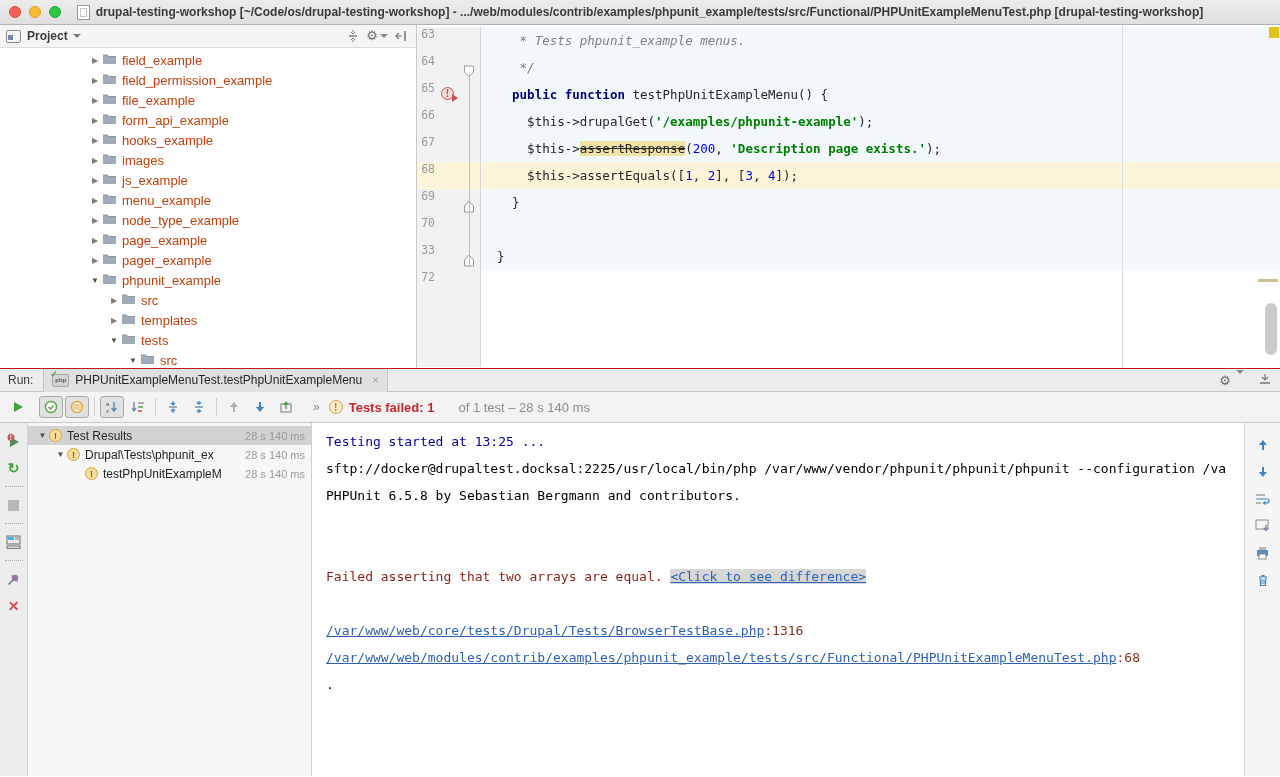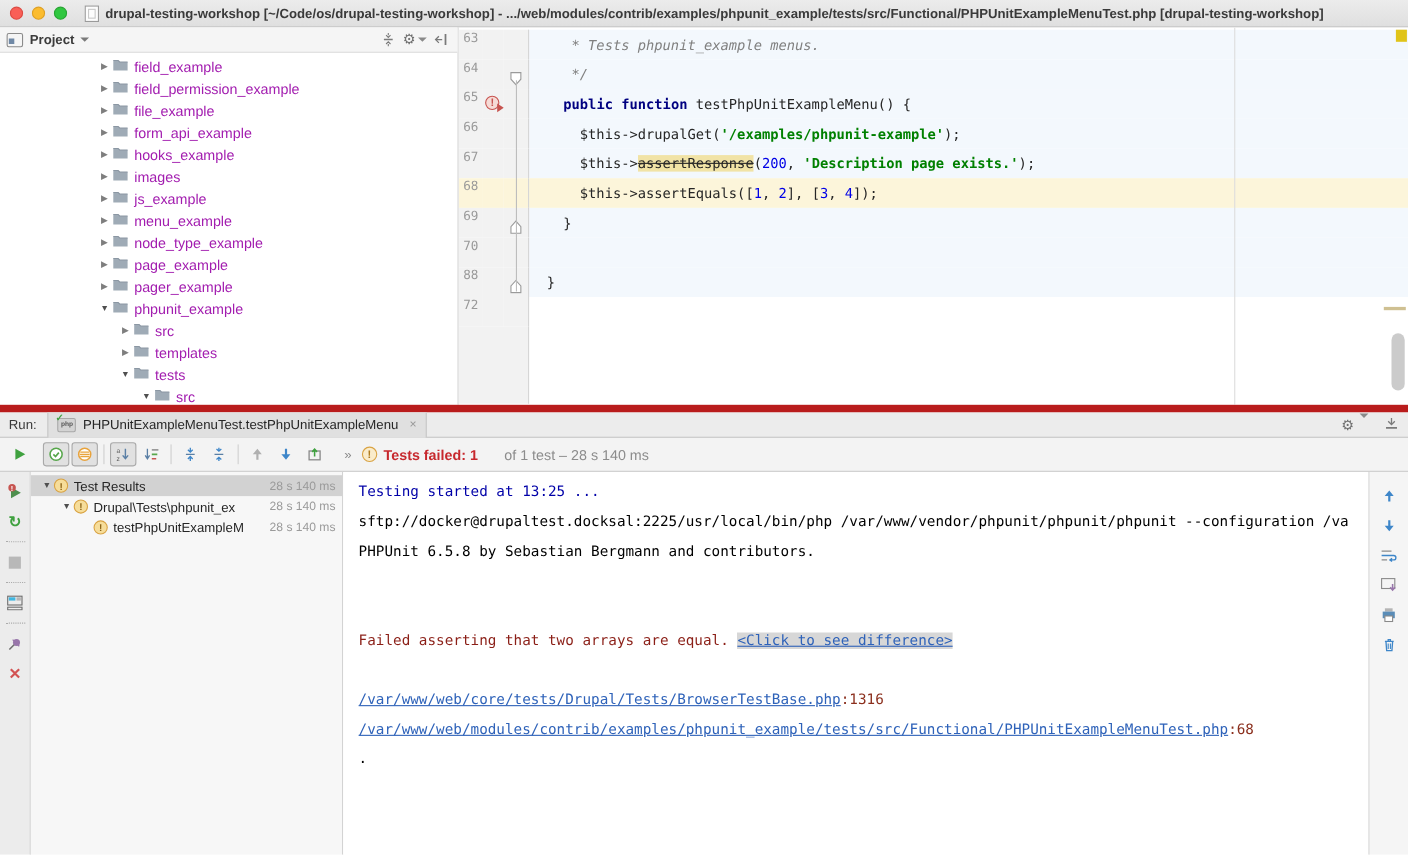--- a/index.html
+++ b/index.html
@@ -26,21 +26,21 @@
   .pj-ico { width:15px; height:13px; border:1px solid #8b8b8b; border-radius:2px; position:relative; margin-right:6px; }
   .pj-ico:before { content:""; position:absolute; left:1px; top:4px; width:5px; height:5px; background:#6f88a5; }
   #project-header .ph-label { font-weight:bold; color:#3c3c3c; }
   .caret-down { width:0; height:0; border-left:4px solid transparent; border-right:4px solid transparent; border-top:4px solid #7a7a7a; margin-left:5px; }
   #project-header .spacer { flex:1; }
   .hicon { width:18px; height:16px; display:flex; align-items:center; justify-content:center; margin-left:6px; }
   #project-tree { padding-top:2px; }
   .ptree-row { height:20px; display:flex; align-items:center; white-space:nowrap; }
   .ptree-arrow { width:14px; font-size:8px; color:#7e7e7e; text-align:center; flex:0 0 auto; }
   .ptree-arrow.exp { color:#4f4f4f; }
-  .ptree-row .label { margin-left:5px; font-size:13px; color:#a21caf; }
+  .ptree-row .label { margin-left:5px; font-size:13px; color:#c2410c; }
   .folder-svg { flex:0 0 auto; }
 
   
   #editor { position:absolute; left:417px; top:25px; width:863px; height:343px; background:#fff; overflow:hidden; }
   #editor-lines { position:relative; padding-top:2px; }
   .code-row { display:flex; height:27px; line-height:27px; }
   .code-row .ln { width:22px; text-align:right; padding-right:4px; color:#999; font:11.5px "DejaVu Sans Mono", monospace; background:#f2f2f2; }
   .code-row .icol { width:19px; background:#f2f2f2; position:relative; }
   .code-row .fcol { width:23px; background:#f2f2f2; border-right:1px solid #d6d6d6; position:relative; }
   .code-row .code { flex:1; padding-left:16px; font:12.5px/27px "DejaVu Sans Mono", monospace; white-space:pre; background:#fff; }
@@ -58,21 +58,21 @@
     border-top:4px solid transparent; border-bottom:4px solid transparent; border-left:6px solid #c75450; }
   #fold-guide { position:absolute; left:52px; top:48px; height:192px; width:1px; background:#bdbdbd; }
   #margin-guide { position:absolute; left:705px; top:0; bottom:0; width:1px; background:#dcdcdc; }
   #stripe-mark-top { position:absolute; right:1px; top:2px; width:10px; height:11px; background:#e0c419; }
   #stripe-mark-warn { position:absolute; right:2px; top:254px; width:20px; height:3px; background:#cfc092; }
   #editor-thumb { position:absolute; right:3px; top:278px; width:12px; height:52px; background:#b5b5b5; opacity:.7; border-radius:6px; }
   #editor-fill { display:flex; height:70px; }
   #editor-fill .g { width:64px; background:#f2f2f2; border-right:1px solid #d6d6d6; }
 
   
-  #run-panel { position:absolute; left:0; top:368px; width:1280px; height:409px; border-top:7px solid #b91c1c; background:#fff; }
+  #run-panel { position:absolute; left:0; top:368px; width:1280px; height:409px; border-top:1px solid #b91c1c; background:#fff; }
   #run-tab-row { height:23px; background:#ececec; border-bottom:1px solid #c6c6c6; display:flex; align-items:center; position:relative; }
   #run-label { margin-left:8px; color:#3a3a3a; }
   #run-tab { height:23px; margin-left:10px; padding:0 8px; background:#e0e0e0; border-left:1px solid #c6c6c6; border-right:1px solid #c6c6c6;
     display:flex; align-items:center; gap:6px; }
   .php-ico { width:17px; height:13px; background:#d3d3d3; border:1px solid #a8a8a8; border-radius:2px;
     font:bold 6px/11px "Liberation Sans",sans-serif; color:#555; text-align:center; position:relative; }
   .php-ico .chk { position:absolute; left:-3px; top:-6px; color:#3fa13f; font-size:9px; font-weight:bold; }
   #run-tab .tab-title { color:#262626; }
   #run-tab .close-x { color:#9a9a9a; font-size:11px; margin-left:4px; }
   #run-tab-row .rt-icons { position:absolute; right:8px; top:3px; display:flex; gap:14px; align-items:center; }
@@ -343,21 +343,21 @@
           </div>
           <div class="code"><span class="seg ">  }</span></div>
         </div>
         <div class="code-row tint">
           <div class="ln">70</div>
           <div class="icol"></div>
           <div class="fcol"></div>
           <div class="code"></div>
         </div>
         <div class="code-row tint">
-          <div class="ln">88</div>
+          <div class="ln">33</div>
           <div class="icol"></div>
           <div class="fcol">
             <span class="fold-mk"><svg width="12" height="13" viewBox="0 0 12 13">
                 <path d="M1.5 12 h9 V6 L6 1 1.5 6 Z" fill="#fff" stroke="#9a9a9a"></path>
               </svg></span>
           </div>
           <div class="code"><span class="seg ">}</span></div>
         </div>
         <div class="code-row">
           <div class="ln">72</div>

